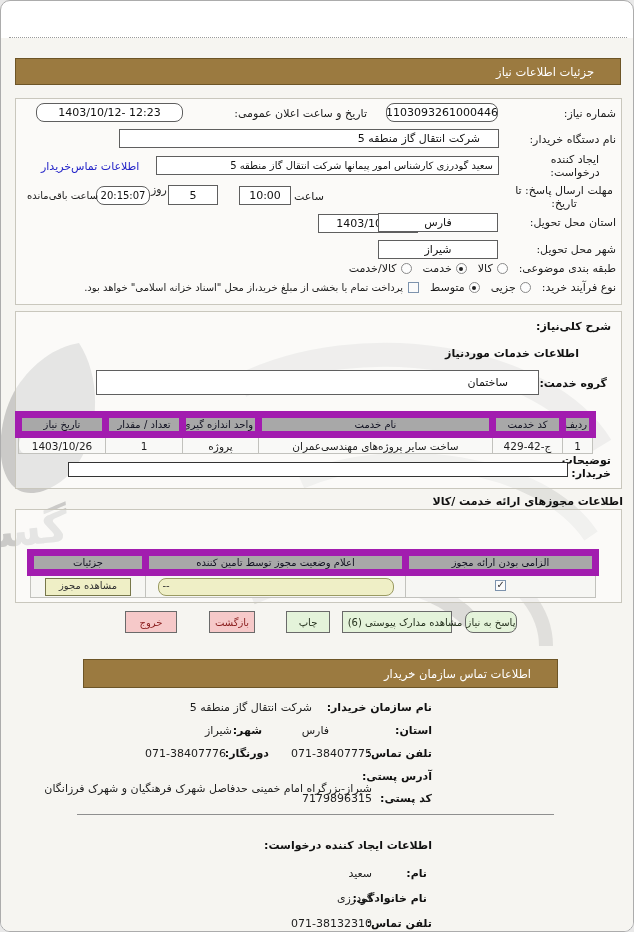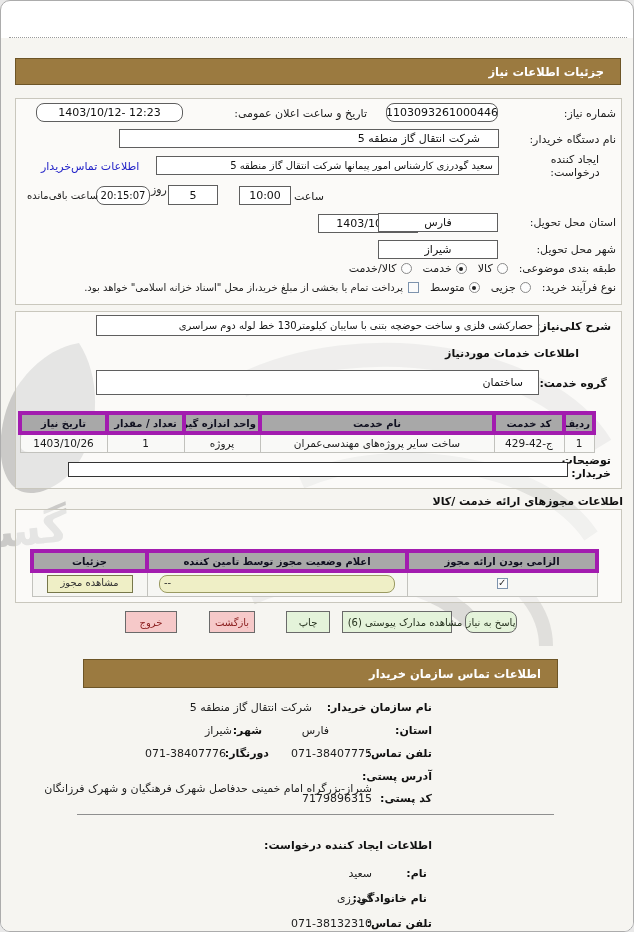--- a/index.html
+++ b/index.html
@@ -7,22 +7,22 @@
   body{font-family:"DejaVu Sans",sans-serif;}
   .screen{
     position:relative;width:634px;height:932px;margin:0 auto;
     background:#ffffff;border:1px solid #acacac;border-radius:10px;
     overflow:hidden;direction:rtl;font-size:11px;color:#1c1c1c;
   }
   .content-bg{position:absolute;left:0;right:0;top:37px;bottom:0;background:#f6f5f1;}
   .dotline{position:absolute;left:8px;top:36px;width:618px;border-top:1px dotted #9b9b9b;}
   .bar{
     position:absolute;background:#9b7a40;border:1px solid #6d5527;
-    color:#ffffff;font-weight:bold;font-size:11.5px;
-    display:flex;align-items:center;padding:0 16px;z-index:3;
+    color:#ffffff;font-weight:normal;font-size:11.5px;
+    display:flex;align-items:center;padding:0 26px;z-index:3;
   }
   .panel{
     position:absolute;left:14px;width:607px;
     background:rgba(255,255,255,0.5);border:1px solid #c9c7bd;z-index:2;
   }
   .abs{position:absolute;z-index:3;}
   .lbl{white-space:nowrap;color:#1c1c1c;}
   .lbl-b{font-weight:bold;color:#111;}
   .wrap{white-space:normal;text-align:center;line-height:13px;}
   .box{
@@ -44,21 +44,21 @@
   }
   .cb{
     width:11px;height:11px;border:1px solid #7d93ad;background:#fbfbfb;
     display:inline-block;position:relative;flex:0 0 auto;
   }
   .cb.checked::after{
     content:"✓";position:absolute;left:0.5px;top:-2px;font-size:10px;color:#333;font-weight:bold;
   }
   table.grid{border-collapse:collapse;table-layout:fixed;z-index:3;position:absolute;direction:rtl;}
   table.grid th{
-    background:#a8a8a8;border:4px solid #a21caf;color:#101020;font-weight:bold;
+    background:#a8a8a8;border:7px solid #a21caf;color:#101020;font-weight:normal;
     font-size:10px;height:20px;padding:0 2px;white-space:nowrap;overflow:hidden;
   }
   table.grid td{
     background:#f9f9f7;border:1px solid #c2c2bd;font-size:10.5px;height:19px;
     text-align:center;padding:0 2px;white-space:nowrap;overflow:hidden;
   }
   .btn{
     position:absolute;z-index:3;height:22px;border:1px solid #6a6a6a;
     display:flex;align-items:center;justify-content:center;
     font-size:10px;cursor:pointer;white-space:nowrap;padding:0 4px;
@@ -109,20 +109,21 @@
   <div class="abs box" style="left:118px;top:128px;width:380px;height:19px;justify-content:flex-start;padding-right:18px;">
     <span>شرکت انتقال گاز منطقه 5</span>
   </div>
 
   <div class="abs lbl wrap" style="right:17px;top:152px;width:82px;">ایجاد کننده درخواست:</div>
   <div class="abs box" style="left:155px;top:155px;width:343px;height:19px;justify-content:flex-start;font-size:10px;">
     <span>سعید گودرزی کارشناس امور پیمانها شرکت انتقال گاز منطقه 5</span>
   </div>
   <div class="abs link" style="left:40px;top:159px;">اطلاعات تماس‌خریدار</div>
 
+  <div class="abs lbl wrap" style="right:14px;top:183px;width:110px;">مهلت ارسال پاسخ: تا تاریخ:</div>
   <div class="abs box center" style="left:317px;top:185px;width:100px;height:19px;margin-top:28px;">
     <span>1403/10/18</span>
   </div>
   <div class="abs lbl" style="left:293px;top:189px;">ساعت</div>
   <div class="abs box center" style="left:238px;top:185px;width:52px;height:19px;">
     <span>10:00</span>
   </div>
   <div class="abs lbl" style="left:150px;top:182px;">روز</div>
   <div class="abs box center" style="left:167px;top:184px;width:50px;height:20px;">
     <span>5</span>
@@ -170,28 +171,25 @@
     </span>
     <span class="opt" style="gap:5px;">
       <span class="cb"></span>
       <span style="font-size:10px;">پرداخت تمام یا بخشی از مبلغ خرید،از محل "اسناد خزانه اسلامی" خواهد بود.</span>
     </span>
   </div>
 
   <div class="panel" style="top:310px;height:178px;"></div>
 
   <div class="abs lbl lbl-b" style="right:22px;top:319px;">شرح کلی‌نیاز:</div>
-  <div class="abs box" style="left:95px;top:314px;width:443px;height:21px;justify-content:flex-start;font-size:10px;">
-    <span>حصارکشی فلزی و ساخت حوضچه بتنی با سایبان کیلومتر130 خط لوله دوم سراسری</span>
-  </div>
 
   <div class="abs lbl lbl-b" style="right:54px;top:346px;">اطلاعات خدمات موردنیاز</div>
 
   <div class="abs lbl lbl-b" style="right:26px;top:376px;">گروه خدمت:</div>
-  <div class="abs box" style="left:95px;top:369px;width:443px;height:25px;justify-content:flex-start;padding-right:15px;">
+  <div class="abs box" style="left:95px;top:369px;width:443px;height:25px;justify-content:flex-start;padding-right:30px;">
     <span>ساختمان</span>
   </div>
 
   <table class="grid" style="right:37px;top:410px;width:574px;">
     <colgroup>
         <col style="width:30px">
         <col style="width:70px">
         <col style="width:234px">
         <col style="width:76px">
         <col style="width:77px">

